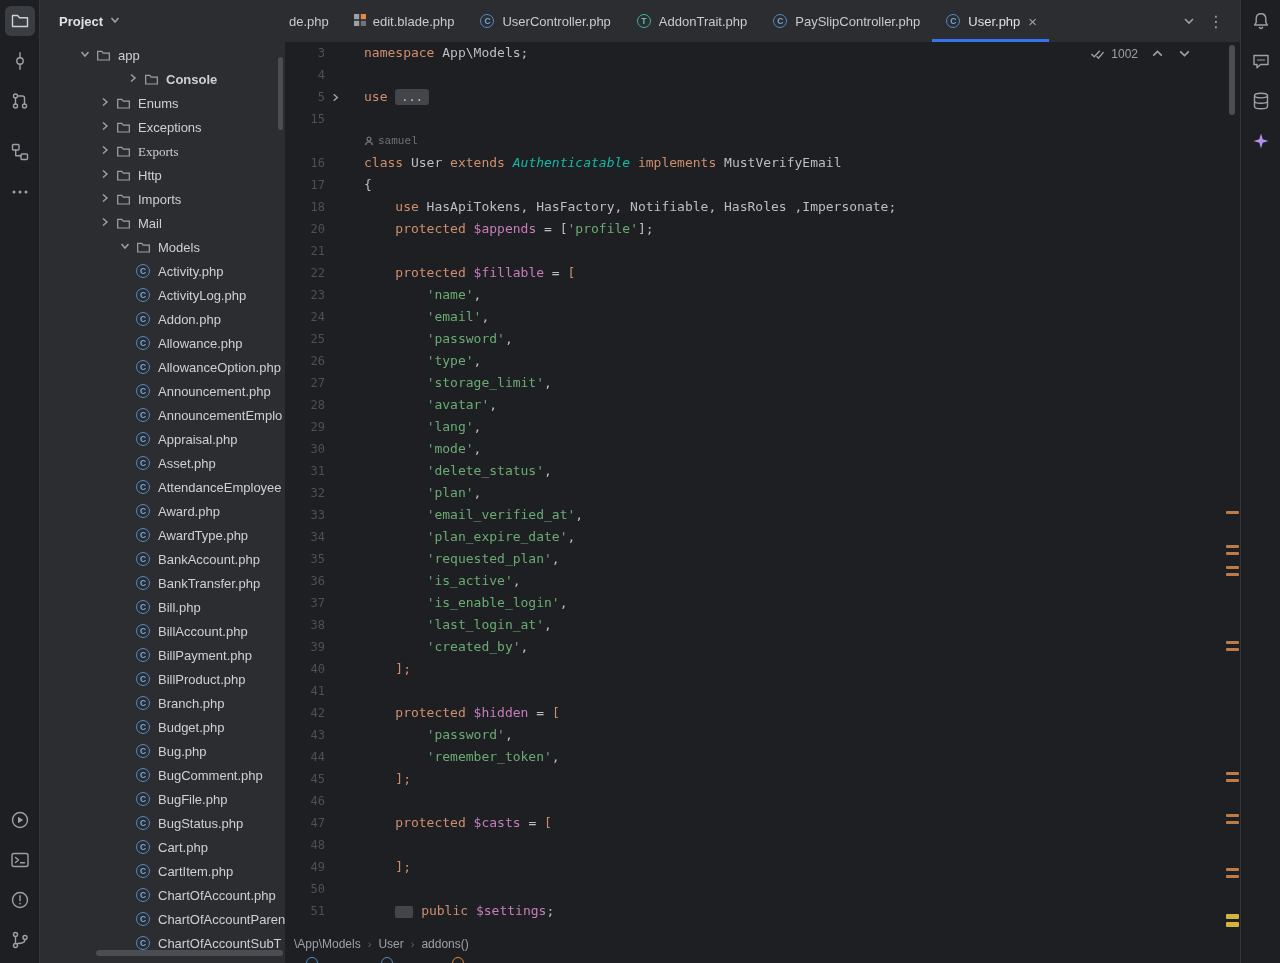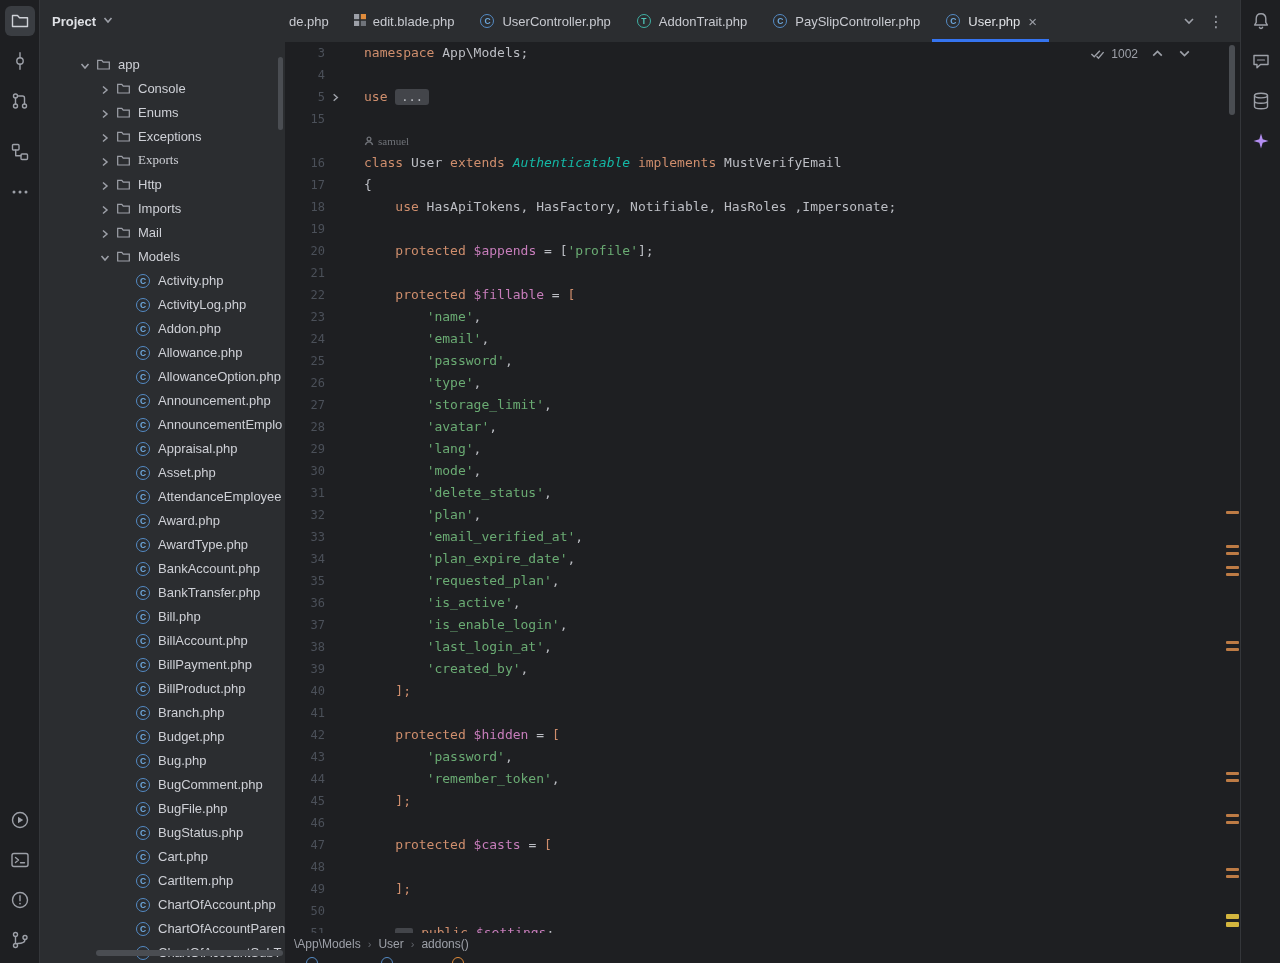--- a/index.html
+++ b/index.html
@@ -17,25 +17,25 @@
   .strip-item.first{margin-top:6px;}
   .strip-item.gap{margin-top:21px;}
   .strip-item.push{margin-top:auto;}
   .strip-item.last{margin-bottom:8px;}
   .strip-item svg{width:20px;height:20px;stroke:currentColor;fill:none;stroke-width:1.4;stroke-linecap:round;stroke-linejoin:round;}
   .strip-item svg .f{fill:currentColor;stroke:none;}
   .strip-item.icon-ai-assistant{color:#b48ef2;}
 
   
   .panel{width:245px;flex:none;background:#2b2d30;position:relative;display:flex;flex-direction:column;overflow:hidden;}
-  .panel-header{height:42px;flex:none;display:flex;align-items:center;padding-left:12px;gap:6px;
+  .panel-header{height:42px;flex:none;display:flex;align-items:center;padding-left:19px;gap:6px;
                 font-size:13px;font-weight:600;color:#dfe1e5;cursor:pointer;}
   .panel-header .chev svg{width:12px;height:12px;stroke:#9da0a8;fill:none;stroke-width:1.6;transform:rotate(90deg);}
   .tree{flex:1;overflow:hidden;padding-top:6px;}
-  .tree-row{height:24px;display:flex;align-items:flex-end;white-space:nowrap;overflow:hidden;font-size:13px;color:#ced0d6;cursor:pointer;}
+  .tree-row{height:24px;display:flex;align-items:flex-start;white-space:nowrap;overflow:hidden;font-size:13px;color:#ced0d6;cursor:pointer;}
   .chevron{width:18px;flex:none;display:flex;align-items:center;justify-content:center;color:#9da0a8;}
   .chevron svg{width:12px;height:12px;stroke:currentColor;fill:none;stroke-width:1.5;}
   .chevron.exp svg{transform:rotate(90deg);}
   .tree-icon{width:18px;flex:none;display:flex;align-items:center;justify-content:center;color:#9da0a8;}
   .tree-icon svg{width:15px;height:15px;stroke:currentColor;fill:none;stroke-width:1.3;}
   .ring{width:14px;height:14px;flex:none;border-radius:50%;display:flex;align-items:center;justify-content:center;
         font-size:8.5px;font-weight:700;margin:0 2px;}
   .ring.blue{border:1.4px solid #548bc5;color:#6ea8dd;}
   .ring.teal{border:1.4px solid #3fb0a4;color:#4fc4b7;}
   .tree-label{margin-left:6px;}
@@ -61,21 +61,21 @@
   .code-row{display:flex;height:22px;line-height:22px;font-family:"DejaVu Sans Mono","Liberation Mono",monospace;font-size:13px;white-space:pre;}
   .ln{width:40px;flex:none;text-align:right;color:#4b5059;font-size:12px;}
   .fold-col{width:20px;flex:none;display:flex;align-items:center;justify-content:center;color:#9da0a8;}
   .fold-col svg{width:11px;height:11px;stroke:currentColor;fill:none;stroke-width:1.6;}
   .code-text{padding-left:19px;}
   .tk-k{color:#cf8e6d;} .tk-p{color:#bcbec4;} .tk-s{color:#6aab73;} .tk-f{color:#c77dbb;}
   .tk-i{color:#14b8a6;font-style:italic;}
   .tk-fd{background:#43454a;border-radius:3px;padding:1px 6px;color:#bcbec4;font-size:12px;}
   .tk-bx{display:inline-block;width:18px;height:12px;background:#43454a;border-radius:2px;vertical-align:middle;}
   .author-row .author{padding-left:19px;display:flex;align-items:center;gap:4px;
-        font-family:Liberation Serif, serif;font-size:11px;color:#6e7177;justify-content:center;}
+        font-family:Liberation Mono, monospace;font-size:11px;color:#6e7177;justify-content:center;}
   .author-row .author svg{width:10px;height:10px;stroke:#6e7177;fill:none;stroke-width:1.3;}
 
   .inspect-widget{position:absolute;top:4px;right:48px;display:flex;align-items:center;gap:6px;
         color:#9da0a8;font-size:12px;z-index:5;cursor:pointer;}
   .inspect-widget svg{width:15px;height:15px;stroke:currentColor;fill:none;stroke-width:1.5;}
   .iw-btn{margin-left:6px;display:flex;}
   .esb{position:absolute;right:5px;top:3px;width:6px;height:70px;background:#4a4d52;border-radius:3px;z-index:5;}
   .stripes{position:absolute;right:1px;top:0;width:13px;height:100%;z-index:4;}
   .stripe{position:absolute;left:0;width:13px;border-radius:1px;}
 
@@ -172,112 +172,112 @@
               <path d="M4 2.5l4 3.5-4 3.5"></path>
             </svg>
           </span>
           <span class="tree-icon">
             <svg viewBox="0 0 16 16">
               <path d="M1.8 3.6h4.4l1.5 1.9h6.5v7.3H1.8z"></path>
             </svg>
           </span>
           <span class="tree-label">app</span>
         </div>
+        <div class="tree-row" style="padding-left: 84px; font-weight: bold;">
+          <span class="chevron">
+            <svg viewBox="0 0 12 12">
+              <path d="M4 2.5l4 3.5-4 3.5"></path>
+            </svg>
+          </span>
+          <span class="tree-icon">
+            <svg viewBox="0 0 16 16">
+              <path d="M1.8 3.6h4.4l1.5 1.9h6.5v7.3H1.8z"></path>
+            </svg>
+          </span>
+          <span class="tree-label">Console</span>
+        </div>
         <div class="tree-row" style="padding-left: 56px;">
           <span class="chevron">
             <svg viewBox="0 0 12 12">
               <path d="M4 2.5l4 3.5-4 3.5"></path>
             </svg>
           </span>
           <span class="tree-icon">
             <svg viewBox="0 0 16 16">
               <path d="M1.8 3.6h4.4l1.5 1.9h6.5v7.3H1.8z"></path>
             </svg>
           </span>
-          <span class="tree-label">Console</span>
+          <span class="tree-label">Enums</span>
         </div>
         <div class="tree-row" style="padding-left: 56px;">
           <span class="chevron">
             <svg viewBox="0 0 12 12">
               <path d="M4 2.5l4 3.5-4 3.5"></path>
             </svg>
           </span>
           <span class="tree-icon">
             <svg viewBox="0 0 16 16">
               <path d="M1.8 3.6h4.4l1.5 1.9h6.5v7.3H1.8z"></path>
             </svg>
           </span>
-          <span class="tree-label">Enums</span>
+          <span class="tree-label">Exceptions</span>
+        </div>
+        <div class="tree-row" style="padding-left: 56px; font-family: Liberation Serif, serif;">
+          <span class="chevron">
+            <svg viewBox="0 0 12 12">
+              <path d="M4 2.5l4 3.5-4 3.5"></path>
+            </svg>
+          </span>
+          <span class="tree-icon">
+            <svg viewBox="0 0 16 16">
+              <path d="M1.8 3.6h4.4l1.5 1.9h6.5v7.3H1.8z"></path>
+            </svg>
+          </span>
+          <span class="tree-label">Exports</span>
         </div>
         <div class="tree-row" style="padding-left: 56px;">
           <span class="chevron">
             <svg viewBox="0 0 12 12">
               <path d="M4 2.5l4 3.5-4 3.5"></path>
             </svg>
           </span>
           <span class="tree-icon">
             <svg viewBox="0 0 16 16">
               <path d="M1.8 3.6h4.4l1.5 1.9h6.5v7.3H1.8z"></path>
             </svg>
           </span>
-          <span class="tree-label">Exceptions</span>
-        </div>
-        <div class="tree-row" style="padding-left: 56px; font-family: Liberation Serif, serif;">
-          <span class="chevron">
-            <svg viewBox="0 0 12 12">
-              <path d="M4 2.5l4 3.5-4 3.5"></path>
-            </svg>
-          </span>
-          <span class="tree-icon">
-            <svg viewBox="0 0 16 16">
-              <path d="M1.8 3.6h4.4l1.5 1.9h6.5v7.3H1.8z"></path>
-            </svg>
-          </span>
-          <span class="tree-label">Exports</span>
+          <span class="tree-label">Http</span>
         </div>
         <div class="tree-row" style="padding-left: 56px;">
           <span class="chevron">
             <svg viewBox="0 0 12 12">
               <path d="M4 2.5l4 3.5-4 3.5"></path>
             </svg>
           </span>
           <span class="tree-icon">
             <svg viewBox="0 0 16 16">
               <path d="M1.8 3.6h4.4l1.5 1.9h6.5v7.3H1.8z"></path>
             </svg>
           </span>
-          <span class="tree-label">Http</span>
+          <span class="tree-label">Imports</span>
         </div>
         <div class="tree-row" style="padding-left: 56px;">
           <span class="chevron">
             <svg viewBox="0 0 12 12">
               <path d="M4 2.5l4 3.5-4 3.5"></path>
             </svg>
           </span>
           <span class="tree-icon">
             <svg viewBox="0 0 16 16">
               <path d="M1.8 3.6h4.4l1.5 1.9h6.5v7.3H1.8z"></path>
             </svg>
           </span>
-          <span class="tree-label">Imports</span>
-        </div>
-        <div class="tree-row" style="padding-left: 56px;">
-          <span class="chevron">
-            <svg viewBox="0 0 12 12">
-              <path d="M4 2.5l4 3.5-4 3.5"></path>
-            </svg>
-          </span>
-          <span class="tree-icon">
-            <svg viewBox="0 0 16 16">
-              <path d="M1.8 3.6h4.4l1.5 1.9h6.5v7.3H1.8z"></path>
-            </svg>
-          </span>
           <span class="tree-label">Mail</span>
         </div>
-        <div class="tree-row" style="padding-left: 56px;">
+        <div class="tree-row" style="padding-left: 76px;">
           <span class="chevron exp">
             <svg viewBox="0 0 12 12">
               <path d="M4 2.5l4 3.5-4 3.5"></path>
             </svg>
           </span>
           <span class="tree-icon">
             <svg viewBox="0 0 16 16">
               <path d="M1.8 3.6h4.4l1.5 1.9h6.5v7.3H1.8z"></path>
             </svg>
           </span>
@@ -482,21 +482,20 @@
                 <path d="M4 2.5l4 3.5-4 3.5"></path>
               </svg></span><span class="code-text"><span class="tk-k">use</span><span class="tk-p"> </span><span class="tk-fd">...</span></span></div>
           <div class="code-row"><span class="ln">15</span><span class="fold-col"></span><span class="code-text"></span></div>
           <div class="code-row author-row"><span class="ln"></span><span class="fold-col"></span><span class="author"><svg viewBox="0 0 10 10">
                 <circle cx="5" cy="3.1" r="1.9"></circle>
                 <path d="M1.4 9c.5-2.1 1.9-3.1 3.6-3.1S8.1 6.9 8.6 9"></path>
               </svg><span>samuel</span></span></div>
           <div class="code-row"><span class="ln">16</span><span class="fold-col"></span><span class="code-text"><span class="tk-k">class</span><span class="tk-p"> User </span><span class="tk-k">extends</span><span class="tk-i"> Authenticatable </span><span class="tk-k">implements</span><span class="tk-p"> MustVerifyEmail</span></span></div>
           <div class="code-row"><span class="ln">17</span><span class="fold-col"></span><span class="code-text"><span class="tk-p">{</span></span></div>
           <div class="code-row"><span class="ln">18</span><span class="fold-col"></span><span class="code-text"><span class="tk-p">    </span><span class="tk-k">use</span><span class="tk-p"> HasApiTokens, HasFactory, Notifiable, HasRoles ,Impersonate;</span></span></div>
-          <div class="code-row"><span class="ln">19</span><span class="fold-col"></span><span class="code-text"></span></div>
           <div class="code-row"><span class="ln">20</span><span class="fold-col"></span><span class="code-text"><span class="tk-p">    </span><span class="tk-k">protected</span><span class="tk-f"> $appends</span><span class="tk-p"> = [</span><span class="tk-s">'profile'</span><span class="tk-p">];</span></span></div>
           <div class="code-row"><span class="ln">21</span><span class="fold-col"></span><span class="code-text"></span></div>
           <div class="code-row"><span class="ln">22</span><span class="fold-col"></span><span class="code-text"><span class="tk-p">    </span><span class="tk-k">protected</span><span class="tk-f"> $fillable</span><span class="tk-p"> = </span><span class="tk-k">[</span></span></div>
           <div class="code-row"><span class="ln">23</span><span class="fold-col"></span><span class="code-text"><span class="tk-p">        </span><span class="tk-s">'name'</span><span class="tk-p">,</span></span></div>
           <div class="code-row"><span class="ln">24</span><span class="fold-col"></span><span class="code-text"><span class="tk-p">        </span><span class="tk-s">'email'</span><span class="tk-p">,</span></span></div>
           <div class="code-row"><span class="ln">25</span><span class="fold-col"></span><span class="code-text"><span class="tk-p">        </span><span class="tk-s">'password'</span><span class="tk-p">,</span></span></div>
           <div class="code-row"><span class="ln">26</span><span class="fold-col"></span><span class="code-text"><span class="tk-p">        </span><span class="tk-s">'type'</span><span class="tk-p">,</span></span></div>
           <div class="code-row"><span class="ln">27</span><span class="fold-col"></span><span class="code-text"><span class="tk-p">        </span><span class="tk-s">'storage_limit'</span><span class="tk-p">,</span></span></div>
           <div class="code-row"><span class="ln">28</span><span class="fold-col"></span><span class="code-text"><span class="tk-p">        </span><span class="tk-s">'avatar'</span><span class="tk-p">,</span></span></div>
           <div class="code-row"><span class="ln">29</span><span class="fold-col"></span><span class="code-text"><span class="tk-p">        </span><span class="tk-s">'lang'</span><span class="tk-p">,</span></span></div>

